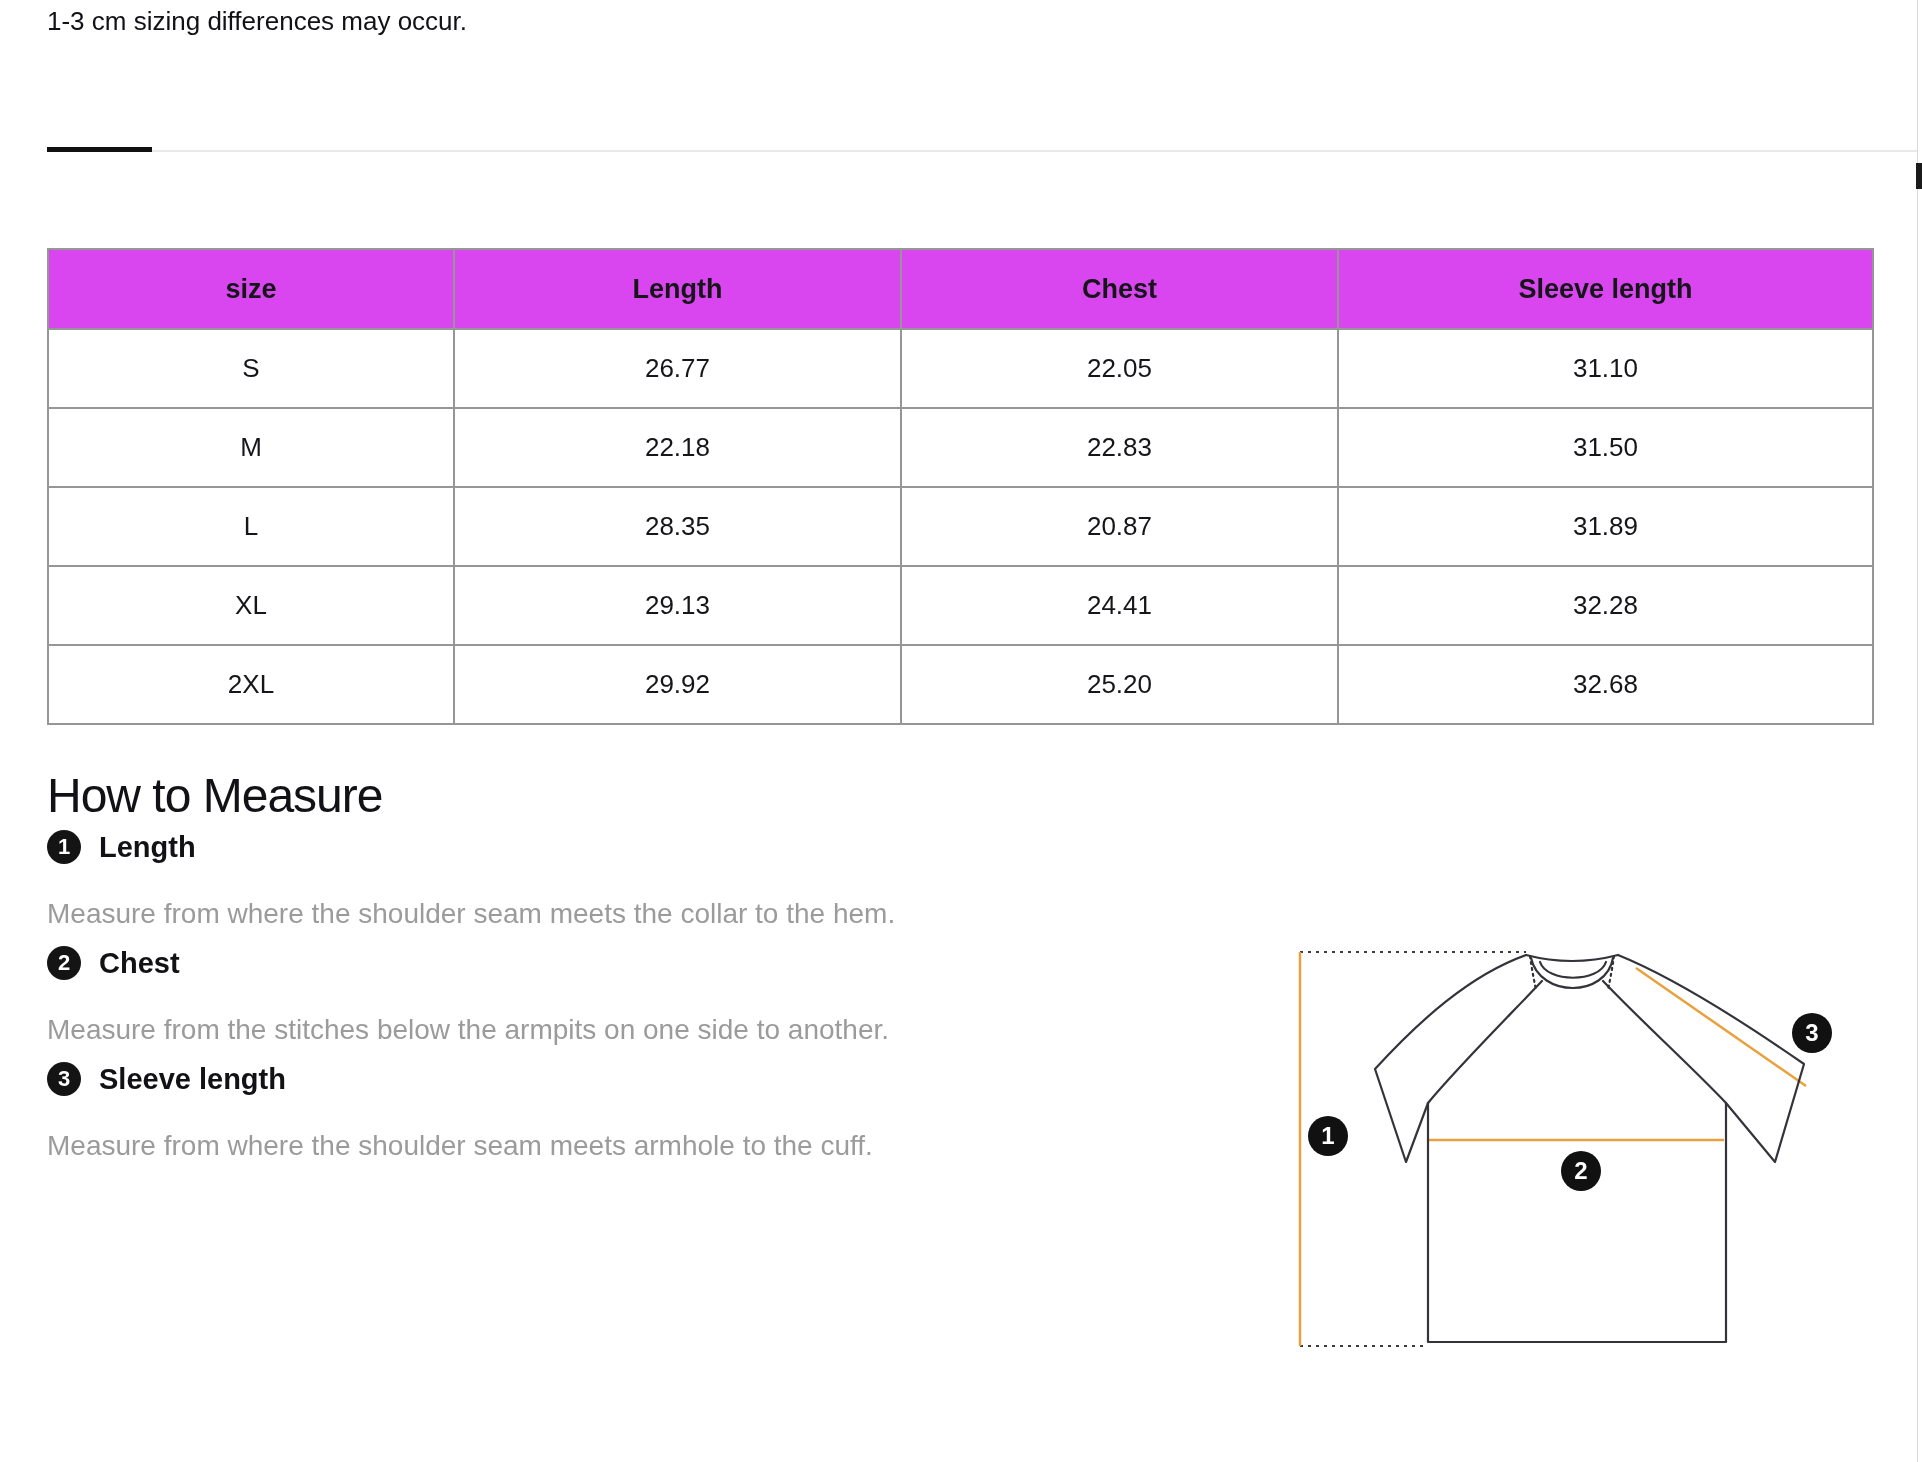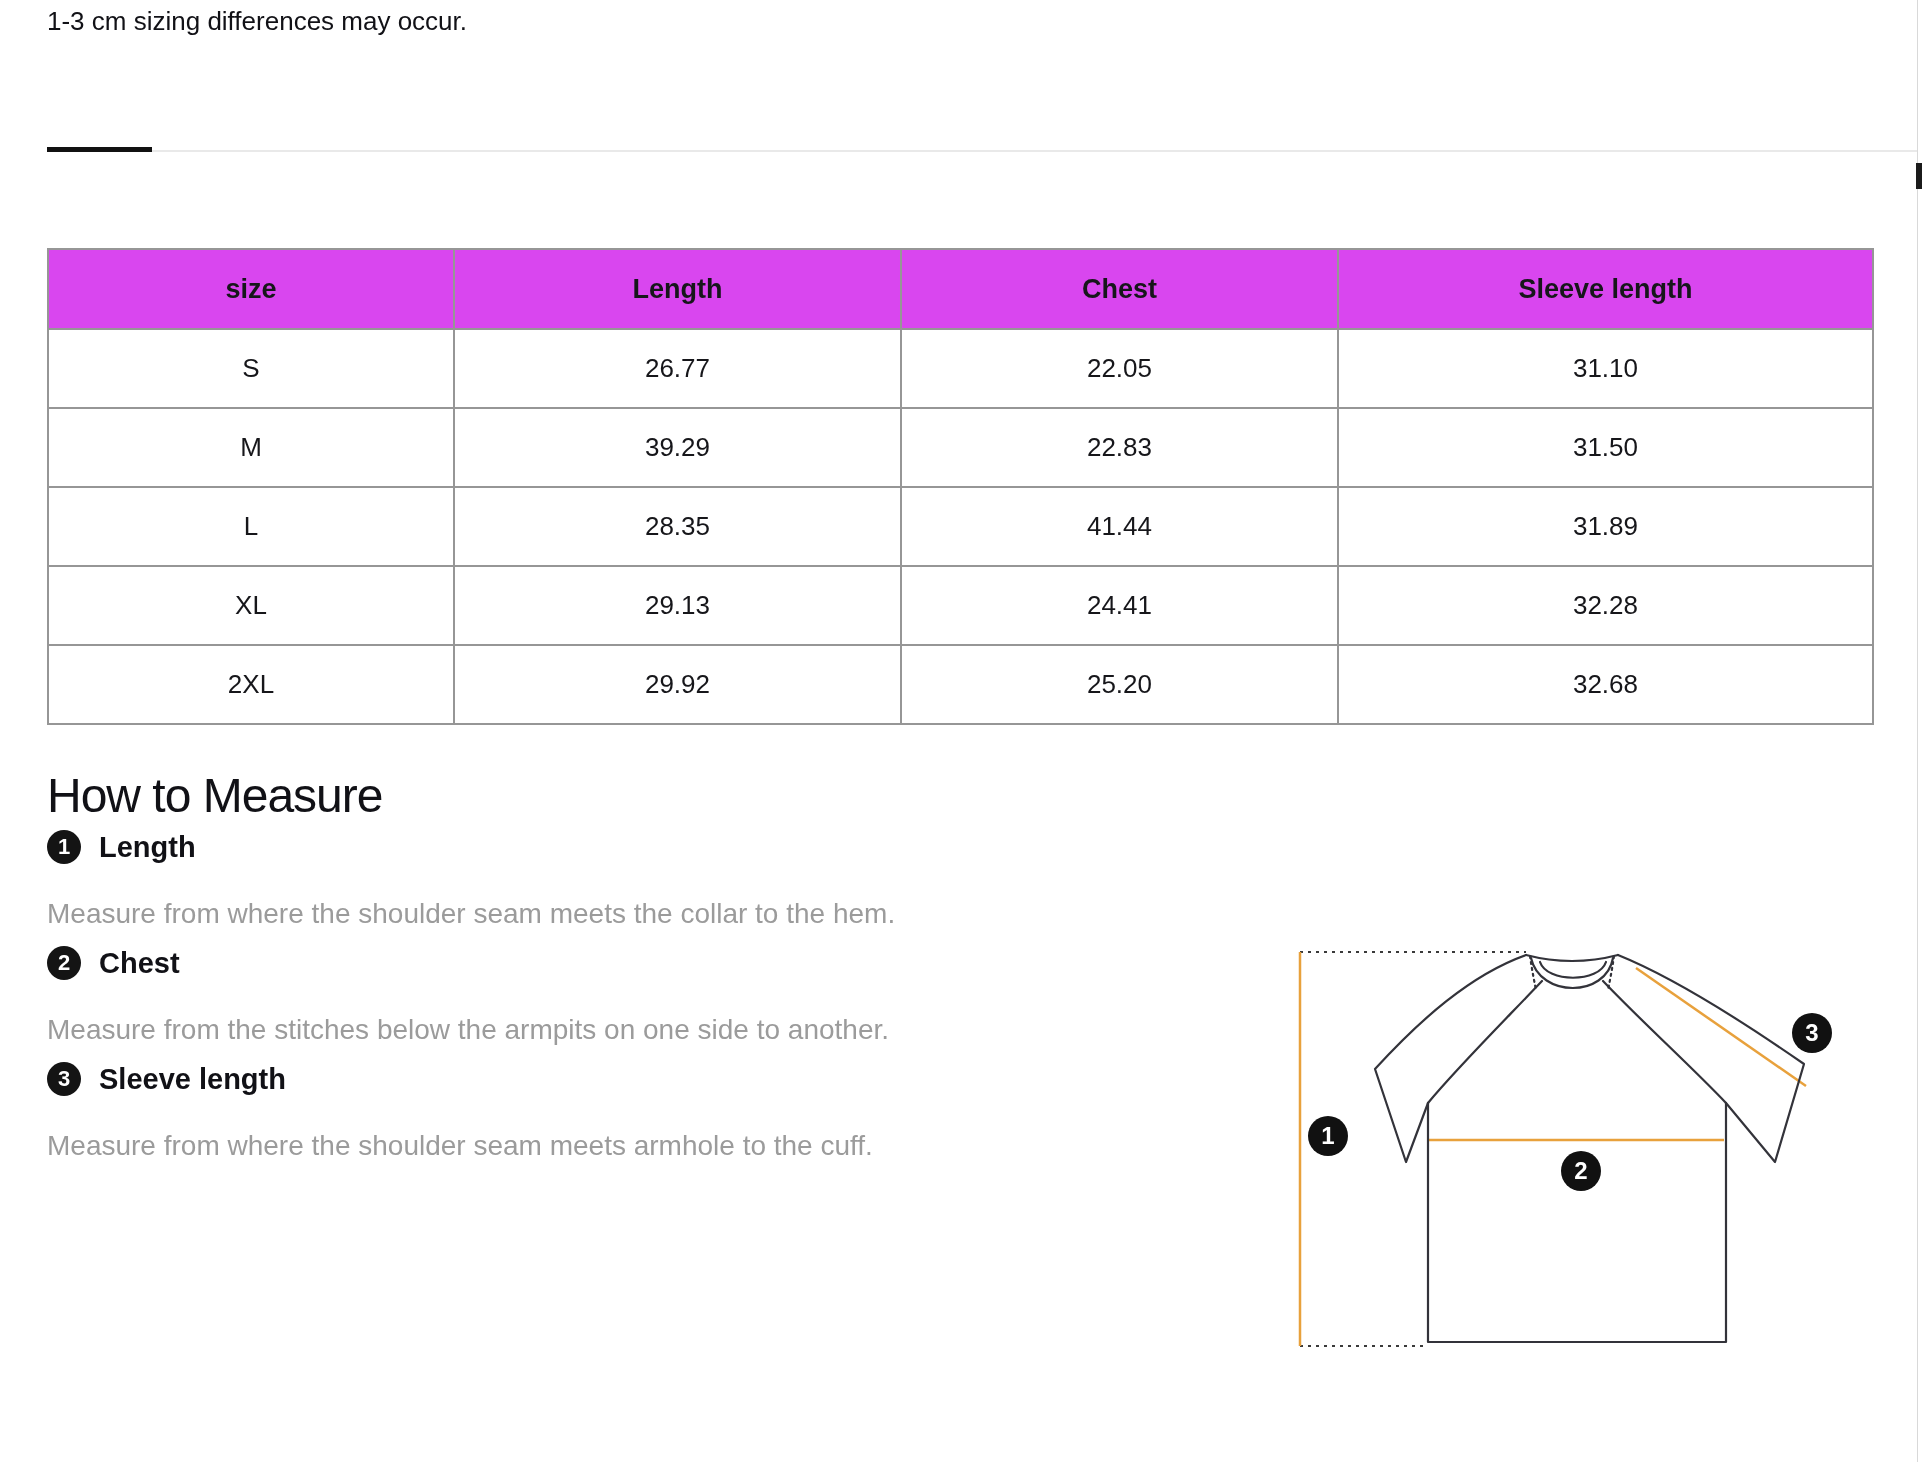--- a/index.html
+++ b/index.html
@@ -59,28 +59,28 @@
     </thead>
     <tbody id="size-table-body">
         <tr>
           <td>S</td>
           <td>26.77</td>
           <td>22.05</td>
           <td>31.10</td>
         </tr>
         <tr>
           <td>M</td>
-          <td>39.29</td>
+          <td>22.18</td>
           <td>22.83</td>
           <td>31.50</td>
         </tr>
         <tr>
           <td>L</td>
           <td>28.35</td>
-          <td>41.44</td>
+          <td>20.87</td>
           <td>31.89</td>
         </tr>
         <tr>
           <td>XL</td>
           <td>29.13</td>
           <td>24.41</td>
           <td>32.28</td>
         </tr>
         <tr>
           <td>2XL</td>

